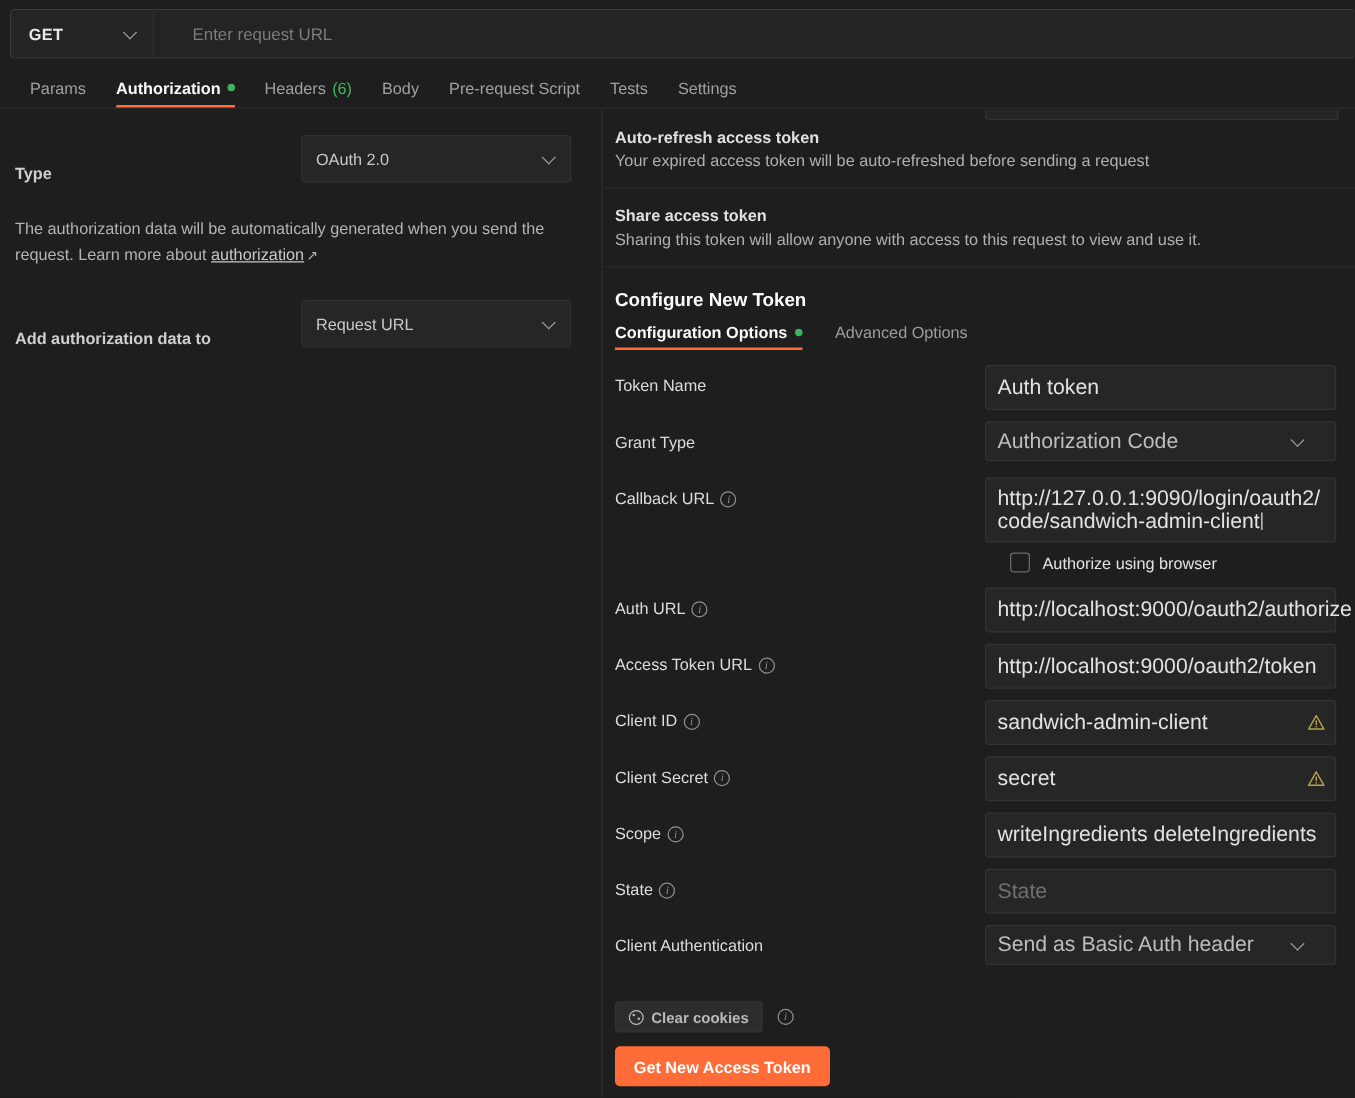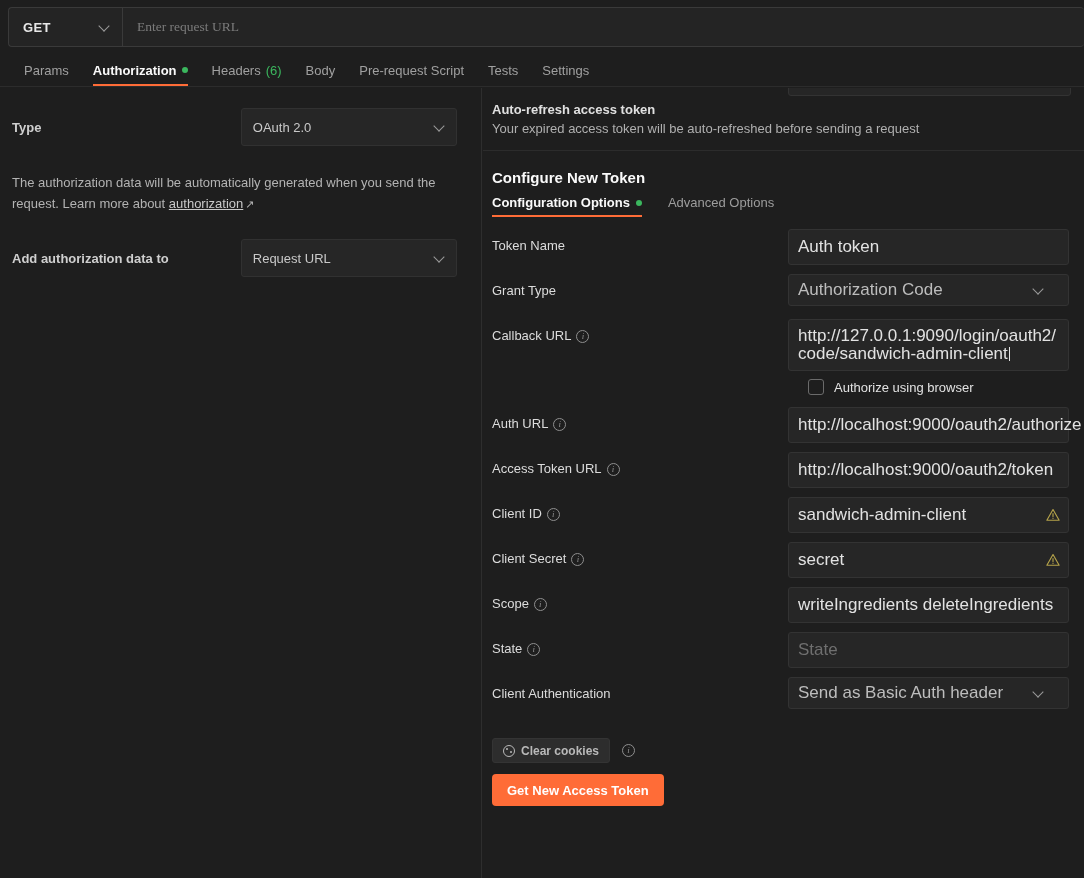--- a/index.html
+++ b/index.html
@@ -35,22 +35,22 @@
     flex: 1; height: 40px;
     border: 1px solid #3a3a3a;
     border-radius: 0 4px 4px 0;
     background: #242424;
     display: flex; align-items: center;
     padding: 0 14px;
     border-right: none;
   }
   .url-input {
     width: 100%; background: transparent; border: none; outline: none;
-    font-family: Liberation Serif, serif;
-    font-size: 13.5px; color: #d4d4d4;
+    font-family: Liberation Sans, sans-serif;
+    font-size: 13.5px; color: #d4d4d4; margin-left: 17px;
   }
   .url-input::placeholder { color: #7b7b7b; }
 
   .chev {
     width: 10px; height: 10px; display: inline-block; position: relative;
   }
   .chev::before {
     content: ""; position: absolute; left: 0; top: 0;
     width: 7px; height: 7px;
     border-right: 1.5px solid #9a9a9a; border-bottom: 1.5px solid #9a9a9a;
@@ -91,21 +91,21 @@
     padding: 20px 24px 0 12px;
     border-right: 1px solid #2e2e2e;
   }
   .right-pane {
     position: absolute; top: 88px; left: 483px; width: 601px; height: 790px;
     background: #1e1e1e;
     overflow: hidden;
   }
 
   
-  .lrow { display: flex; align-items: center; margin-bottom: 0; }
+  .lrow { display: flex; align-items: flex-end; margin-bottom: 0; }
   .lrow .lbl {
     width: 238px; font-size: 13px; font-weight: bold; color: #cfcfcf;
   }
   .select-box {
     width: 224px; height: 38px;
     background: #262626; border: 1px solid #313131; border-radius: 3px;
     display: flex; align-items: center; justify-content: space-between;
     padding: 0 11px;
     font-size: 13px; color: #c9c9c9;
     cursor: pointer;
@@ -303,20 +303,24 @@
 
 <div class="right-pane">
 
   <div class="partial-field"></div>
 
   <div class="section">
     <div class="sec-title">Auto-refresh access token</div>
     <div class="sec-desc">Your expired access token will be auto-refreshed before sending a request</div>
   </div>
 
+  <div class="section">
+    <div class="sec-title">Share access token</div>
+    <div class="sec-desc">Sharing this token will allow anyone with access to this request to view and use it.</div>
+  </div>
 
   <div class="cfg-head">
     <div class="cfg-title">Configure New Token</div>
     <div class="subtabs">
       <div class="subtab active">
         <span>Configuration Options</span>
         <span class="dot-green"></span>
       </div>
       <div class="subtab">
         <span>Advanced Options</span>

